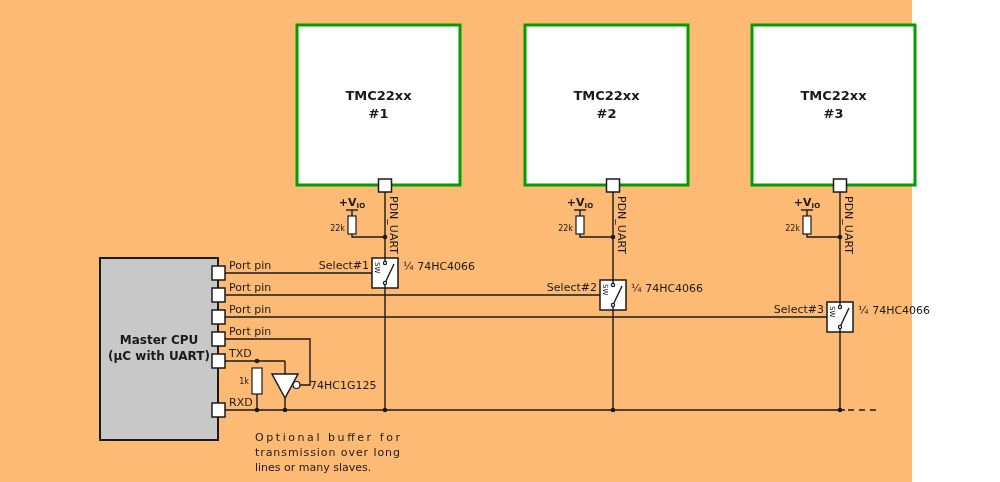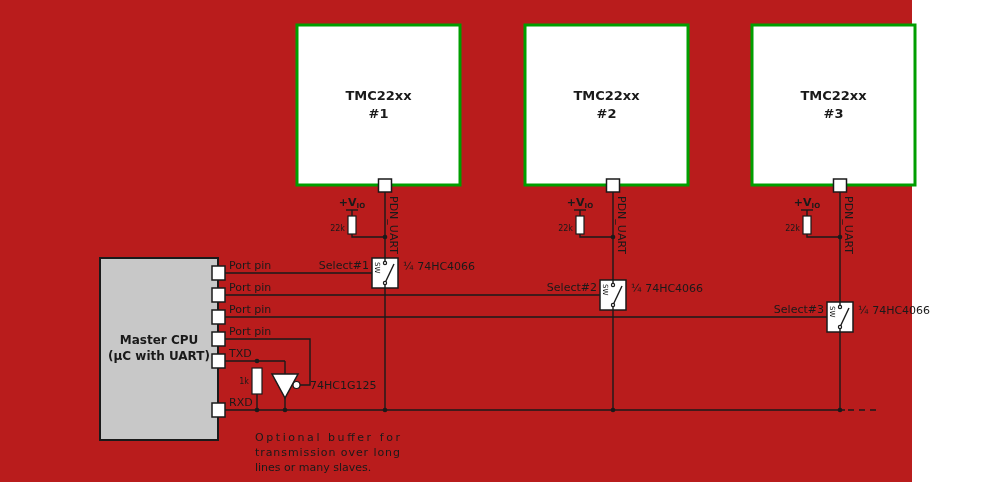--- a/index.html
+++ b/index.html
@@ -1,16 +1,16 @@
 <!DOCTYPE html>
 <html><head>
 <meta charset="utf-8">
 <style>
   html, body { margin: 0; padding: 0; background: #ffffff; }
-  .stage { width: 912px; height: 482px; position: relative; background: #b91c1c; }
+  .stage { width: 912px; height: 482px; position: relative; background: #fdba74; }
   svg { font-family: "DejaVu Sans", sans-serif; display: block; }
 
   .wire   { stroke: #1a1a1a; stroke-width: 1.4; fill: none; }
   .wire-d { stroke: #1a1a1a; stroke-width: 1.4; fill: none; stroke-dasharray: 6 5; }
   .comp   { fill: #ffffff; stroke: #1a1a1a; stroke-width: 1.5; }
   .comp-thin { fill: #ffffff; stroke: #1a1a1a; stroke-width: 1.2; }
   .dot    { fill: #1a1a1a; stroke: none; }
 
   .driver-box { fill: #ffffff; stroke: #009e00; stroke-width: 3; }
   .cpu-box    { fill: #c8c8c8; stroke: #1a1a1a; stroke-width: 2; }

